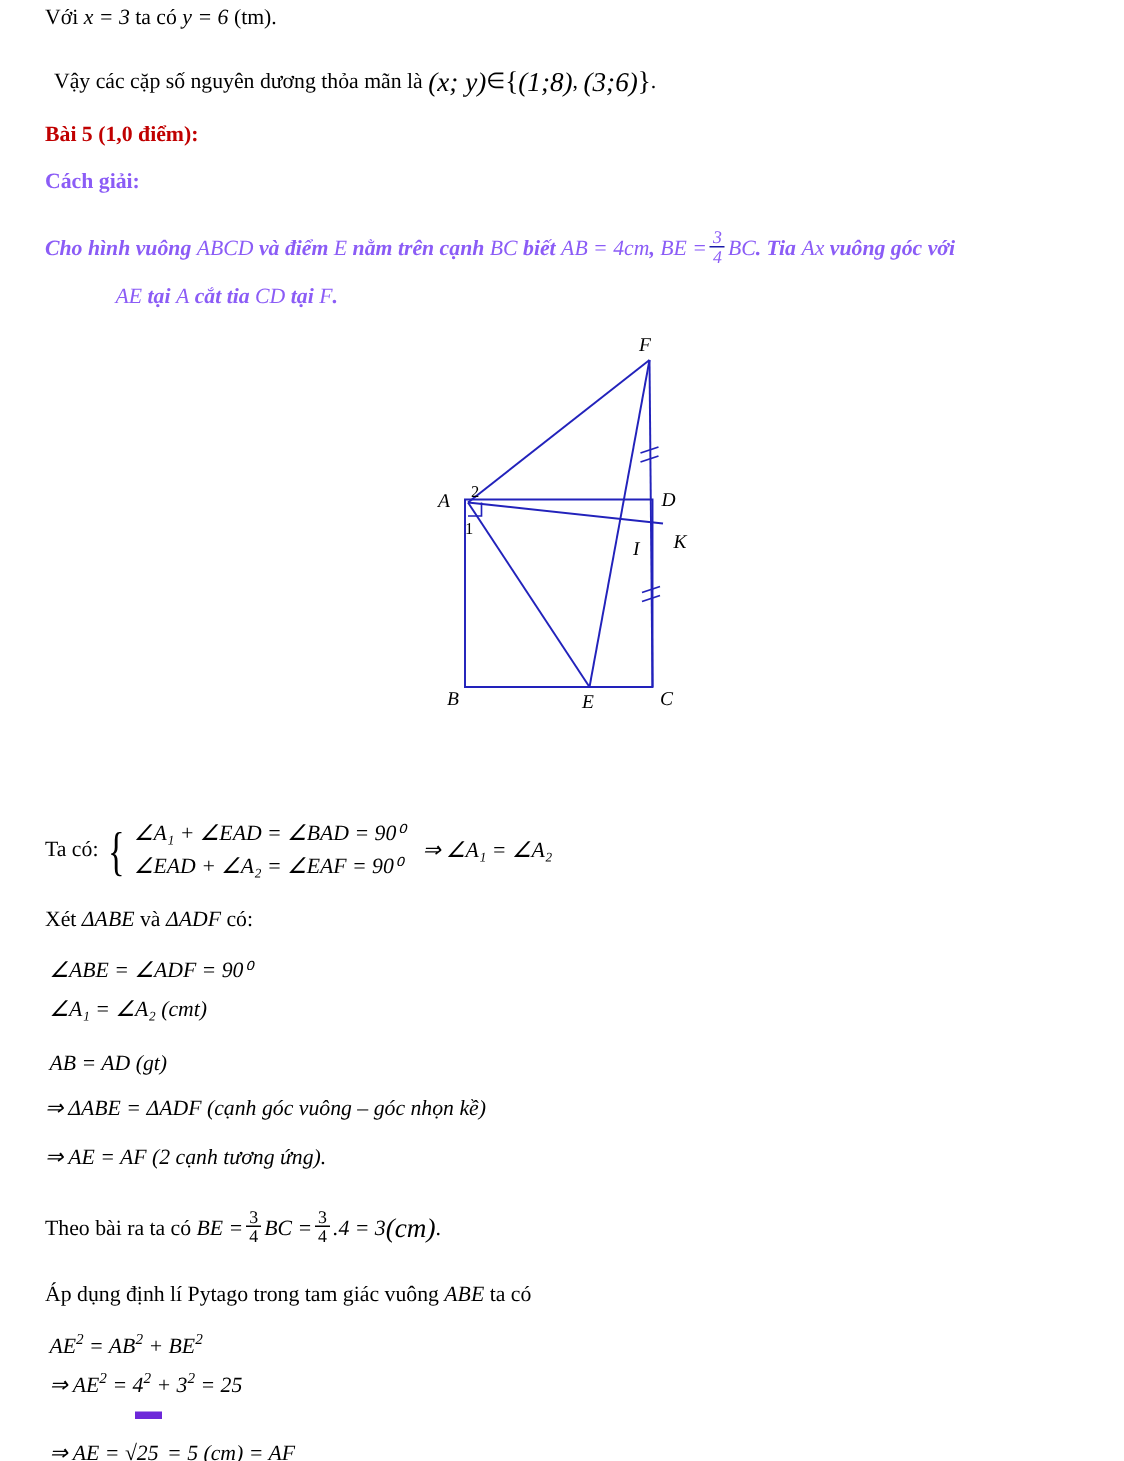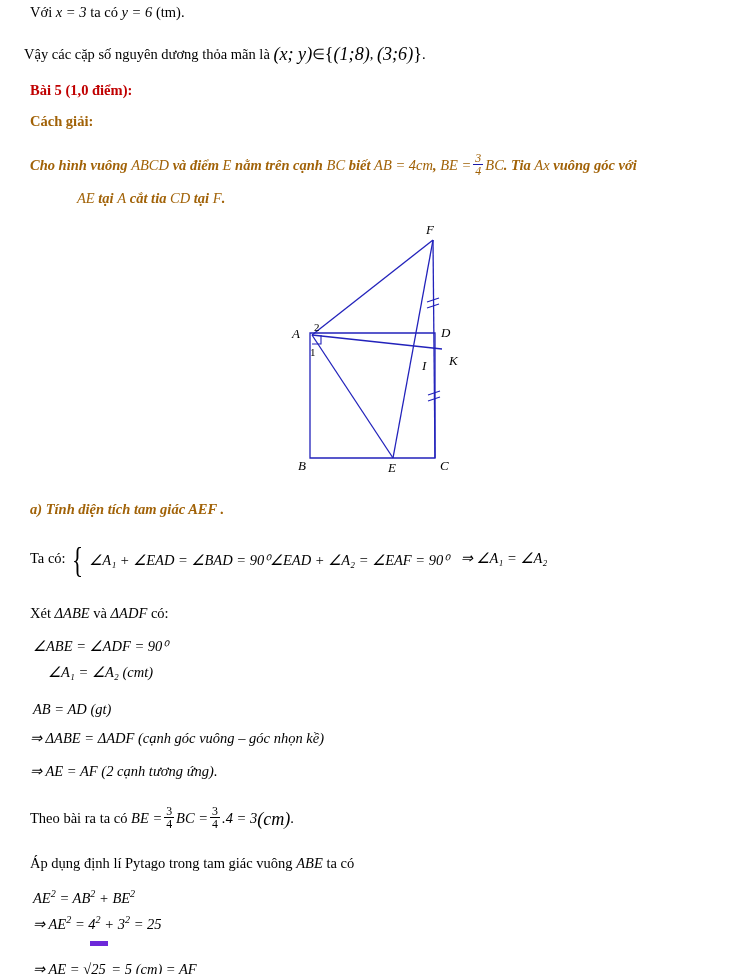--- a/index.html
+++ b/index.html
@@ -21,21 +21,21 @@
     height: 974px;
     padding: 0;
     box-sizing: border-box;
   }
   .line {
     position: absolute;
     white-space: nowrap;
   }
   .it { font-style: italic; }
   .bd { font-weight: bold; }
-  .blue { color: #a16207; }
+  .blue { color: #8b5cf6; }
   .red { color: #c00000; }
 
   
   .frac {
     display: inline-block;
     vertical-align: -0.45em;
     text-align: center;
     font-size: 0.82em;
     line-height: 1.05;
     margin: 0 2px;
@@ -55,21 +55,21 @@
   .sys .brace {
     font-size: 2.45em;
     line-height: 0.85;
     font-weight: 300;
     margin-right: 3px;
     transform: scaleX(0.65);
     display: inline-block;
   }
   .sys .rows {
     display: inline-flex;
-    flex-direction: row;
+    flex-direction: column;
     justify-content: center;
     line-height: 1.55;
   }
   .sqrt {
     display: inline-block;
     border-top: 5px solid #6d28d9;
     padding: 15px 2px 0 1px;
     margin-left: -1px;
   }
   .setbrace { font-size: 1.25em; vertical-align: -0.08em; }
@@ -85,21 +85,21 @@
 </style>
 </head>
 <body>
 
 <div class="page">
 
   <div class="line" style="left:30px; top:4px;">
     <span>Với </span><span class="it">x = 3</span><span> ta có </span><span class="it">y = 6</span><span> (tm).</span>
   </div>
 
-  <div class="line" style="left:24px; top:44px;">
+  <div class="line" style="left:36px; top:44px;">
     <span>Vậy các cặp số nguyên dương thỏa mãn là </span><span class="it bigparen">(x; y)</span><span>∈</span><span class="setbrace">{</span><span class="it bigparen">(1;8)</span><span>,&nbsp;</span><span class="it bigparen">(3;6)</span><span class="setbrace">}</span><span>.</span>
   </div>
 
   <div class="line bd red" style="left:30px; top:82px;">Bài 5 (1,0 điểm):</div>
 
   <div class="line bd blue" style="left:30px; top:113px;">Cách giải:</div>
 
   <div class="line bd it blue" style="left:30px; top:152px;">
     <span>Cho hình vuông </span><span style="font-weight:normal;">ABCD</span><span> và điểm </span><span style="font-weight:normal;">E</span><span> nằm trên cạnh </span><span style="font-weight:normal;">BC</span><span> biết </span><span style="font-weight:normal;">AB = 4cm</span><span>, </span><span style="font-weight:normal;">BE =</span><span class="frac blue" style="font-weight:normal;"><span class="num">3</span><span class="den">4</span></span><span style="font-weight:normal;">BC</span><span>. Tia </span><span style="font-weight:normal;">Ax</span><span> vuông góc với</span>
   </div>
@@ -140,40 +140,39 @@
         <text x="172" y="152">I</text>
         <text x="48" y="252">B</text>
         <text x="138" y="254">E</text>
         <text x="190" y="252">C</text>
         <text x="64" y="113" font-size="11" font-style="normal">2</text>
         <text x="60" y="138" font-size="11" font-style="normal">1</text>
       </g>
     </svg>
   </div>
 
-  <div class="line bd it blue" style="left:30px; top:501px;">a) Tính diện tích tam giác AEF .</div>
 
   <div class="line" style="left:30px; top:545px;">
     <span>Ta có:</span>
     <span class="sys">
       <span class="brace">{</span>
       <span class="rows">
         <span class="it">∠A₁ + ∠EAD = ∠BAD = 90⁰</span>
         <span class="it">∠EAD + ∠A₂ = ∠EAF = 90⁰</span>
       </span>
     </span>
     <span class="it" style="margin-left:8px;">⇒ ∠A₁ = ∠A₂</span>
   </div>
 
   <div class="line" style="left:30px; top:605px;">
     <span>Xét </span><span class="it">ΔABE</span><span> và </span><span class="it">ΔADF</span><span> có:</span>
   </div>
 
   <div class="line it" style="left:33px; top:638px;">∠ABE = ∠ADF = 90⁰</div>
-  <div class="line it" style="left:48px; top:664px;font-style:italic;">∠A₁ = ∠A₂ (cmt)</div>
+  <div class="line it" style="left:33px; top:664px;font-style:italic;">∠A₁ = ∠A₂ (cmt)</div>
   <div class="line it" style="left:33px; top:701px;">AB = AD (gt)</div>
 
   <div class="line" style="left:30px; top:730px;">
     <span class="it">⇒ ΔABE = ΔADF (cạnh góc vuông – góc nhọn kề)</span>
   </div>
   <div class="line" style="left:30px; top:763px;">
     <span class="it">⇒ AE = AF (2 cạnh tương ứng).</span>
   </div>
 
   <div class="line" style="left:30px; top:805px;">

